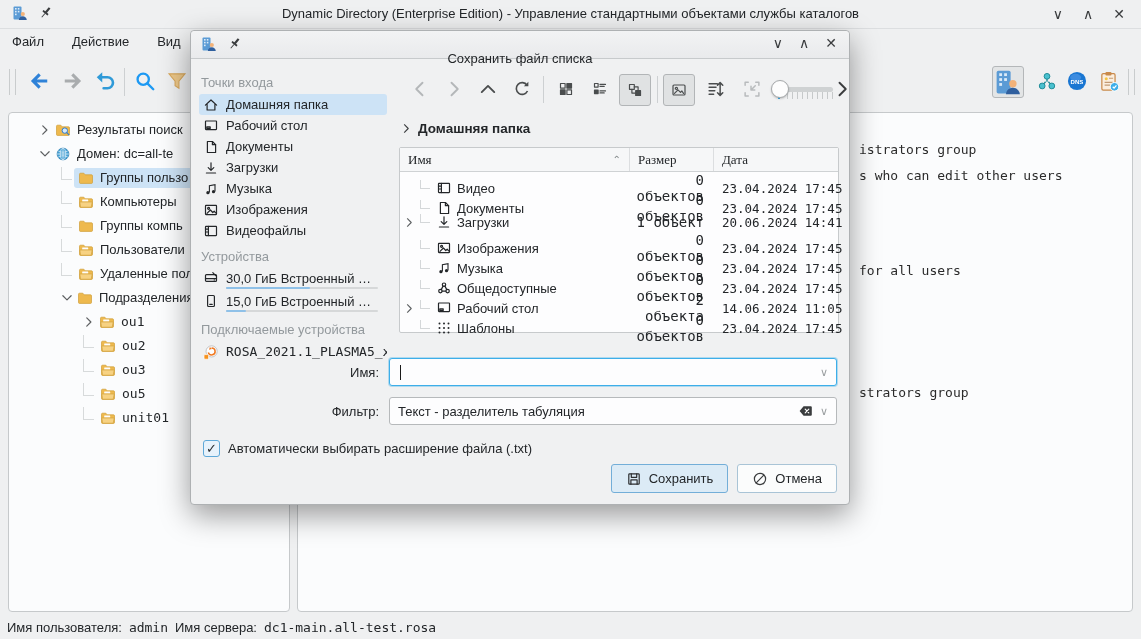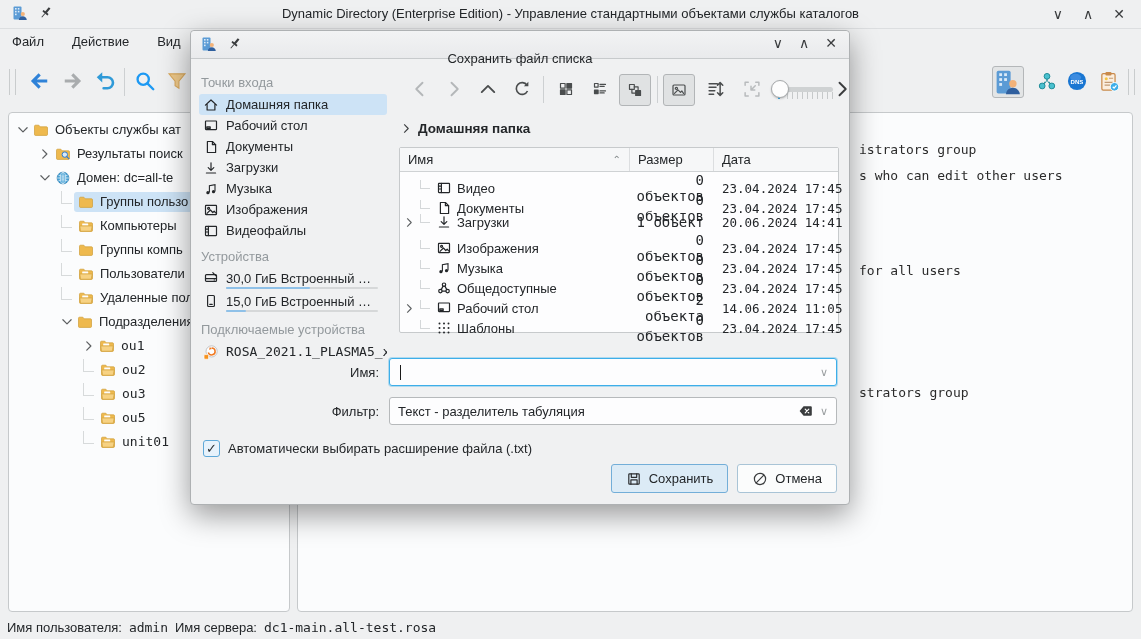--- a/index.html
+++ b/index.html
@@ -95,21 +95,21 @@
      background:#fdfdfd;border:1px solid #a6a9ab;box-shadow:0 1px 2px rgba(0,0,0,.2);}
 
   
   .crumb{position:absolute;left:210px;top:90px;display:flex;align-items:center;gap:6px;
          font-weight:bold;font-size:13.5px;}
 
   
   .ftable{position:absolute;left:208px;top:116px;width:440px;background:#fdfdfe;
           border:1px solid #c7cacc;border-radius:2px;box-sizing:border-box;}
   .fhead{display:grid;grid-template-columns:1fr 84px 124px;height:23px;
-         border-bottom:1px solid #cfd2d4;background:#f6f7f8;}
+         border-bottom:1px solid #cfd2d4;background:#f6f7f8;font-family:Liberation Serif, serif;}
   .fhead .hc{display:flex;align-items:center;padding:0 8px;border-right:1px solid #dcdee0;}
   .fhead .hc:last-child{border-right:none;}
   .fhead .sort{margin-left:auto;color:#7f8587;font-size:10px;}
   .frow{display:grid;grid-template-columns:1fr 84px 124px;height:20px;align-items:center;}
   .fname{display:flex;align-items:center;gap:5px;padding-left:4px;white-space:nowrap;overflow:hidden;}
   .fexp{width:11px;height:11px;display:inline-flex;flex:0 0 auto;}
   .felbow{width:9px;height:9px;border-left:1px solid #d4d7d9;border-bottom:1px solid #d4d7d9;
           margin:-8px 1px 0 0;flex:0 0 auto;}
   .fsize{text-align:right;padding-right:10px;font-size:14px;}
   .fdate{padding-left:8px;font-size:12.5px;white-space:nowrap;}
@@ -265,35 +265,20 @@
             <circle cx="12" cy="12.2" r="3.1" fill="#3daee9" stroke="#fff" stroke-width=".7"></circle>
             <path d="M10.7 12.2l1 1 1.7-2" stroke="#fff" stroke-width=".9" fill="none"></path>
           </svg>
         </span>
       </div>
     <div class="tool-handle" style="left:1128px"></div>
   </div>
 
   <div class="panel panel-left">
     <div class="tree" id="tree">
-        <div class="tree-row" style="padding-left: 8px;">
-          <span class="tree-exp" style="color: rgb(92, 95, 97); width: 12px; height: 12px;">
-            <svg viewBox="0 0 16 16" fill="none" stroke="currentColor" stroke-width="1.2" stroke-linecap="round" stroke-linejoin="round">
-              <path d="M2.5 5 8 10.5 13.5 5" stroke-width="1.6"></path>
-            </svg>
-          </span>
-          <span class="tree-hl">
-            <span class="ic">
-              <svg viewBox="0 0 16 16">
-                <path d="M1.5 4.2c0-.6.4-1 1-1h3.3l1.4 1.6h6.3c.6 0 1 .4 1 1v6.6c0 .6-.4 1-1 1h-11c-.6 0-1-.4-1-1z" fill="#eeb94e" stroke="#cf9e38" stroke-width=".7"></path>
-              </svg>
-            </span>
-            <span class="tree-label">Объекты службы кат</span>
-          </span>
-        </div>
         <div class="tree-row" style="padding-left: 30px;">
           <span class="tree-exp" style="color: rgb(92, 95, 97); width: 12px; height: 12px;">
             <svg viewBox="0 0 16 16" fill="none" stroke="currentColor" stroke-width="1.2" stroke-linecap="round" stroke-linejoin="round">
               <path d="M5 2.5 10.5 8 5 13.5" stroke-width="1.6"></path>
             </svg>
           </span>
           <span class="tree-hl">
             <span class="ic">
               <svg viewBox="0 0 16 16">
                 <path d="M1.5 4.2c0-.6.4-1 1-1h3.3l1.4 1.6h6.3c.6 0 1 .4 1 1v6.6c0 .6-.4 1-1 1h-11c-.6 0-1-.4-1-1z" fill="#eeb94e" stroke="#cf9e38" stroke-width=".7"></path>

